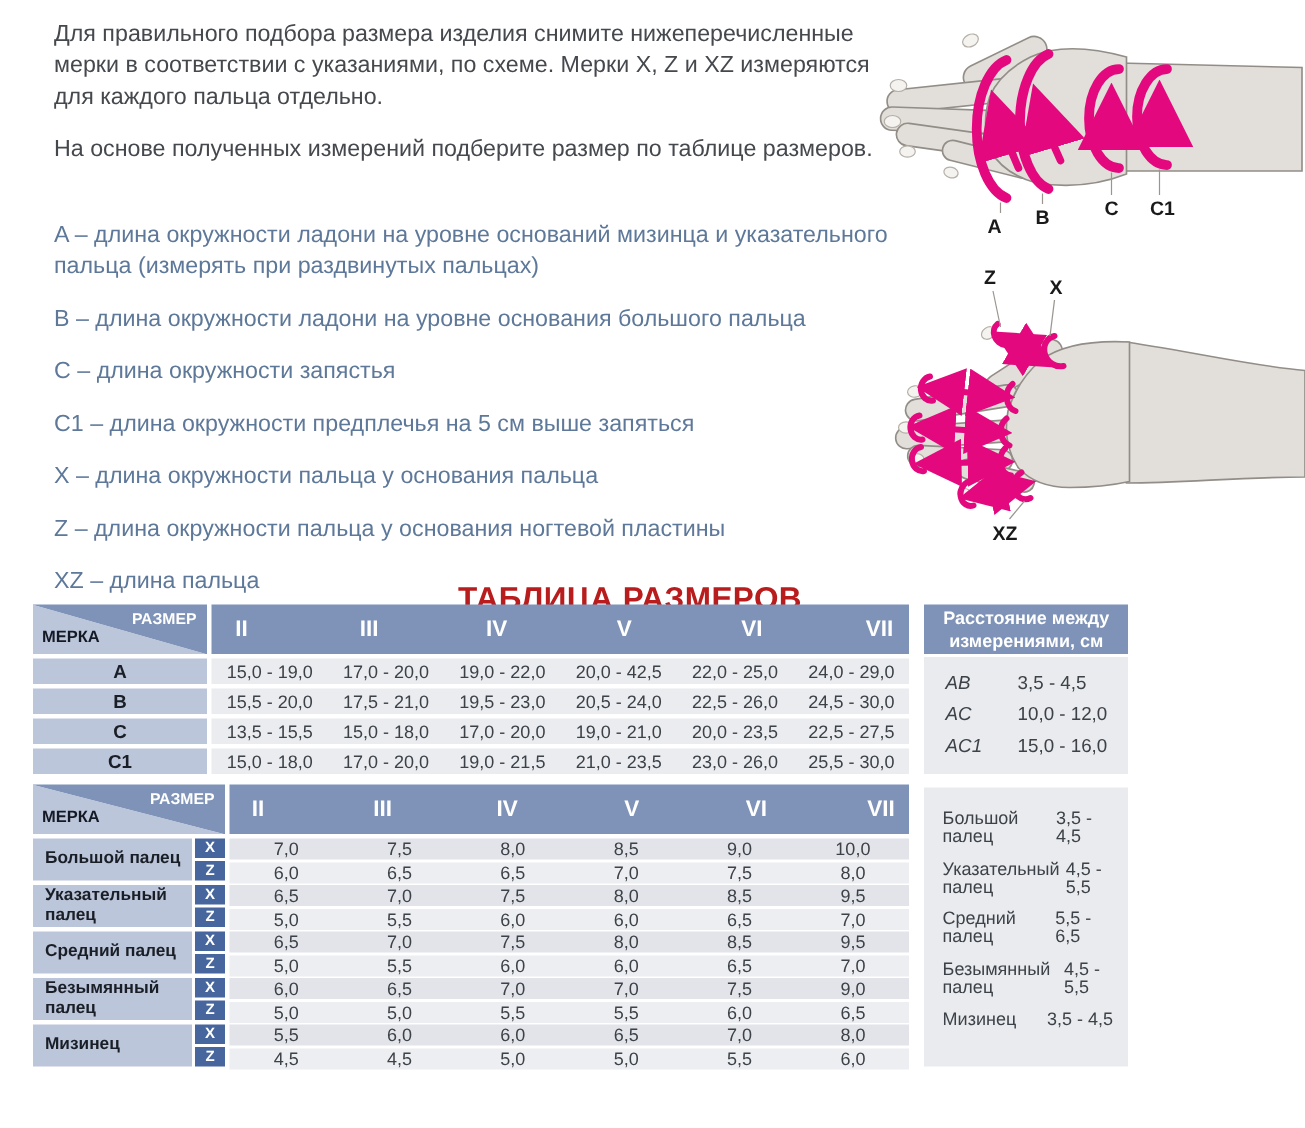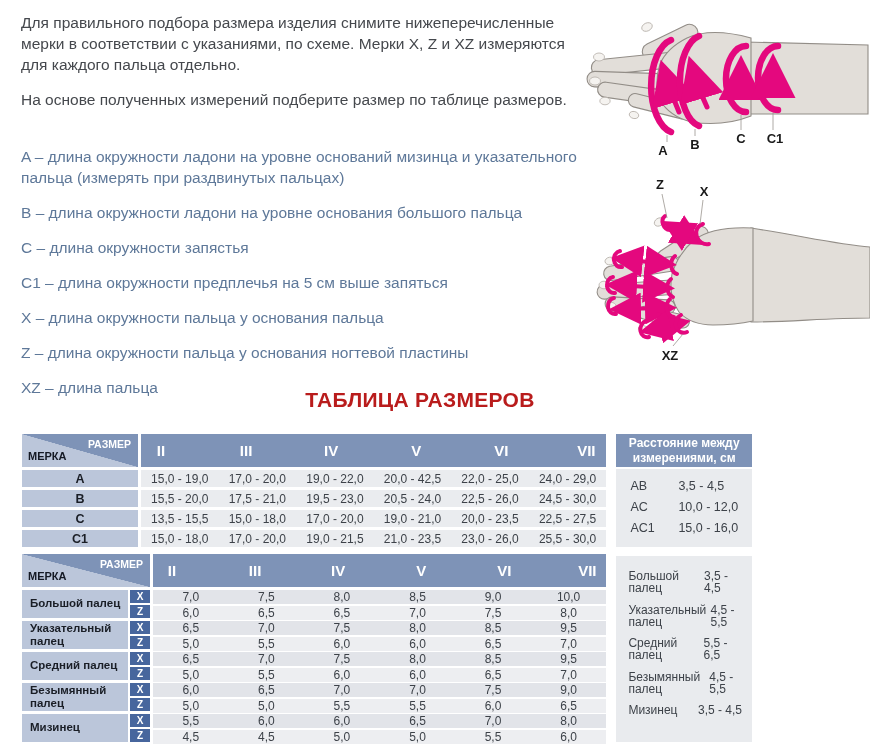--- a/index.html
+++ b/index.html
@@ -5,33 +5,33 @@
   :root{
     --header:#7E93B7; --label:#BBC6DA; --badge:#47669D;
     --row:#EAECEF; --rowx:#E2E4E9; --rowz:#EDEEF1;
     --magenta:#E4087E; --hand:#E2DED9; --ink:#45484D; --slate:#5E7899;
   }
   html,body{margin:0;padding:0;}
   body{
     width:870px;height:752px;position:relative;background:#ffffff;
     font-family:"Liberation Sans", sans-serif;overflow:hidden;
   }
-  .top{position:absolute;left:21px;top:12px;width:572px;}
+  .top{position:absolute;left:36px;top:12px;width:572px;}
   .intro{margin:0 0 14px 0;font-size:15.5px;line-height:21px;color:var(--ink);}
   .intro.second{margin-bottom:36px;}
   .defs{font-size:15.5px;line-height:21px;color:var(--slate);}
   .def{margin-bottom:14px;}
   .hand-svg{position:absolute;}
   #hand1{left:583px;top:2px;width:287px;height:162px;}
   #hand2{left:583px;top:172px;width:287px;height:198px;}
   .title{
     position:absolute;top:388px;left:0;width:840px;margin:0;text-align:center;
     font-size:21px;font-weight:bold;color:#b91c1c;letter-spacing:0.3px;
   }
-  .tables{position:absolute;left:22px;top:434px;width:730px;}
+  .tables{position:absolute;left:22px;top:403px;width:730px;}
   .section{display:flex;align-items:stretch;}
   .section.s2{margin-top:7px;}
   .table{width:668px;}
   .thead{display:flex;height:33px;}
   .corner{position:relative;background:linear-gradient(to top right, var(--label) 49.6%, var(--header) 50.2%);}
   .corner.c1w{width:116px;}
   .corner.c2w{width:128px;}
   .corner .razmer{position:absolute;top:4px;right:7px;color:#fff;font-size:10.5px;font-weight:bold;}
   .corner .merka{position:absolute;bottom:5px;left:6px;color:#141924;font-size:11px;font-weight:bold;}
   .hcols{flex:1;margin-left:3px;background:var(--header);display:flex;gap:45px;}
@@ -55,21 +55,21 @@
   .t2r.x{background:var(--rowx);}
   .t2r.z{background:var(--rowz);}
   
   .panel{width:155px;margin-left:10px;display:flex;flex-direction:column;}
   .phead{height:33px;background:var(--header);color:#fff;font-weight:bold;font-size:12px;
          display:flex;align-items:center;justify-content:center;text-align:center;
          line-height:1.25;padding:0 8px;box-sizing:border-box;}
   .pbody{flex:1;margin-top:2px;background:#E9EBEE;box-sizing:border-box;}
   .p1body{padding:7px 10px 0 14px;font-size:12.5px;color:#3d4249;}
   .prow{display:flex;line-height:21px;}
-  .plabel{width:48px;}
+  .plabel{width:48px;font-style:italic;}
   .pvalue{flex:1;}
   .p2body{padding:14px 10px 0 12px;font-size:12px;color:#3d4249;}
   .p2row{display:flex;justify-content:space-between;margin-bottom:9.5px;line-height:12px;}
   .diag-label{font-family:"Liberation Sans",sans-serif;font-weight:bold;font-size:13px;fill:#1a1a1a;}
   .leader{stroke:#9a958f;stroke-width:0.8;fill:none;}
   .mgarc{stroke:#E4087E;fill:none;stroke-linecap:round;}
 </style>
 </head>
 <body>
 

